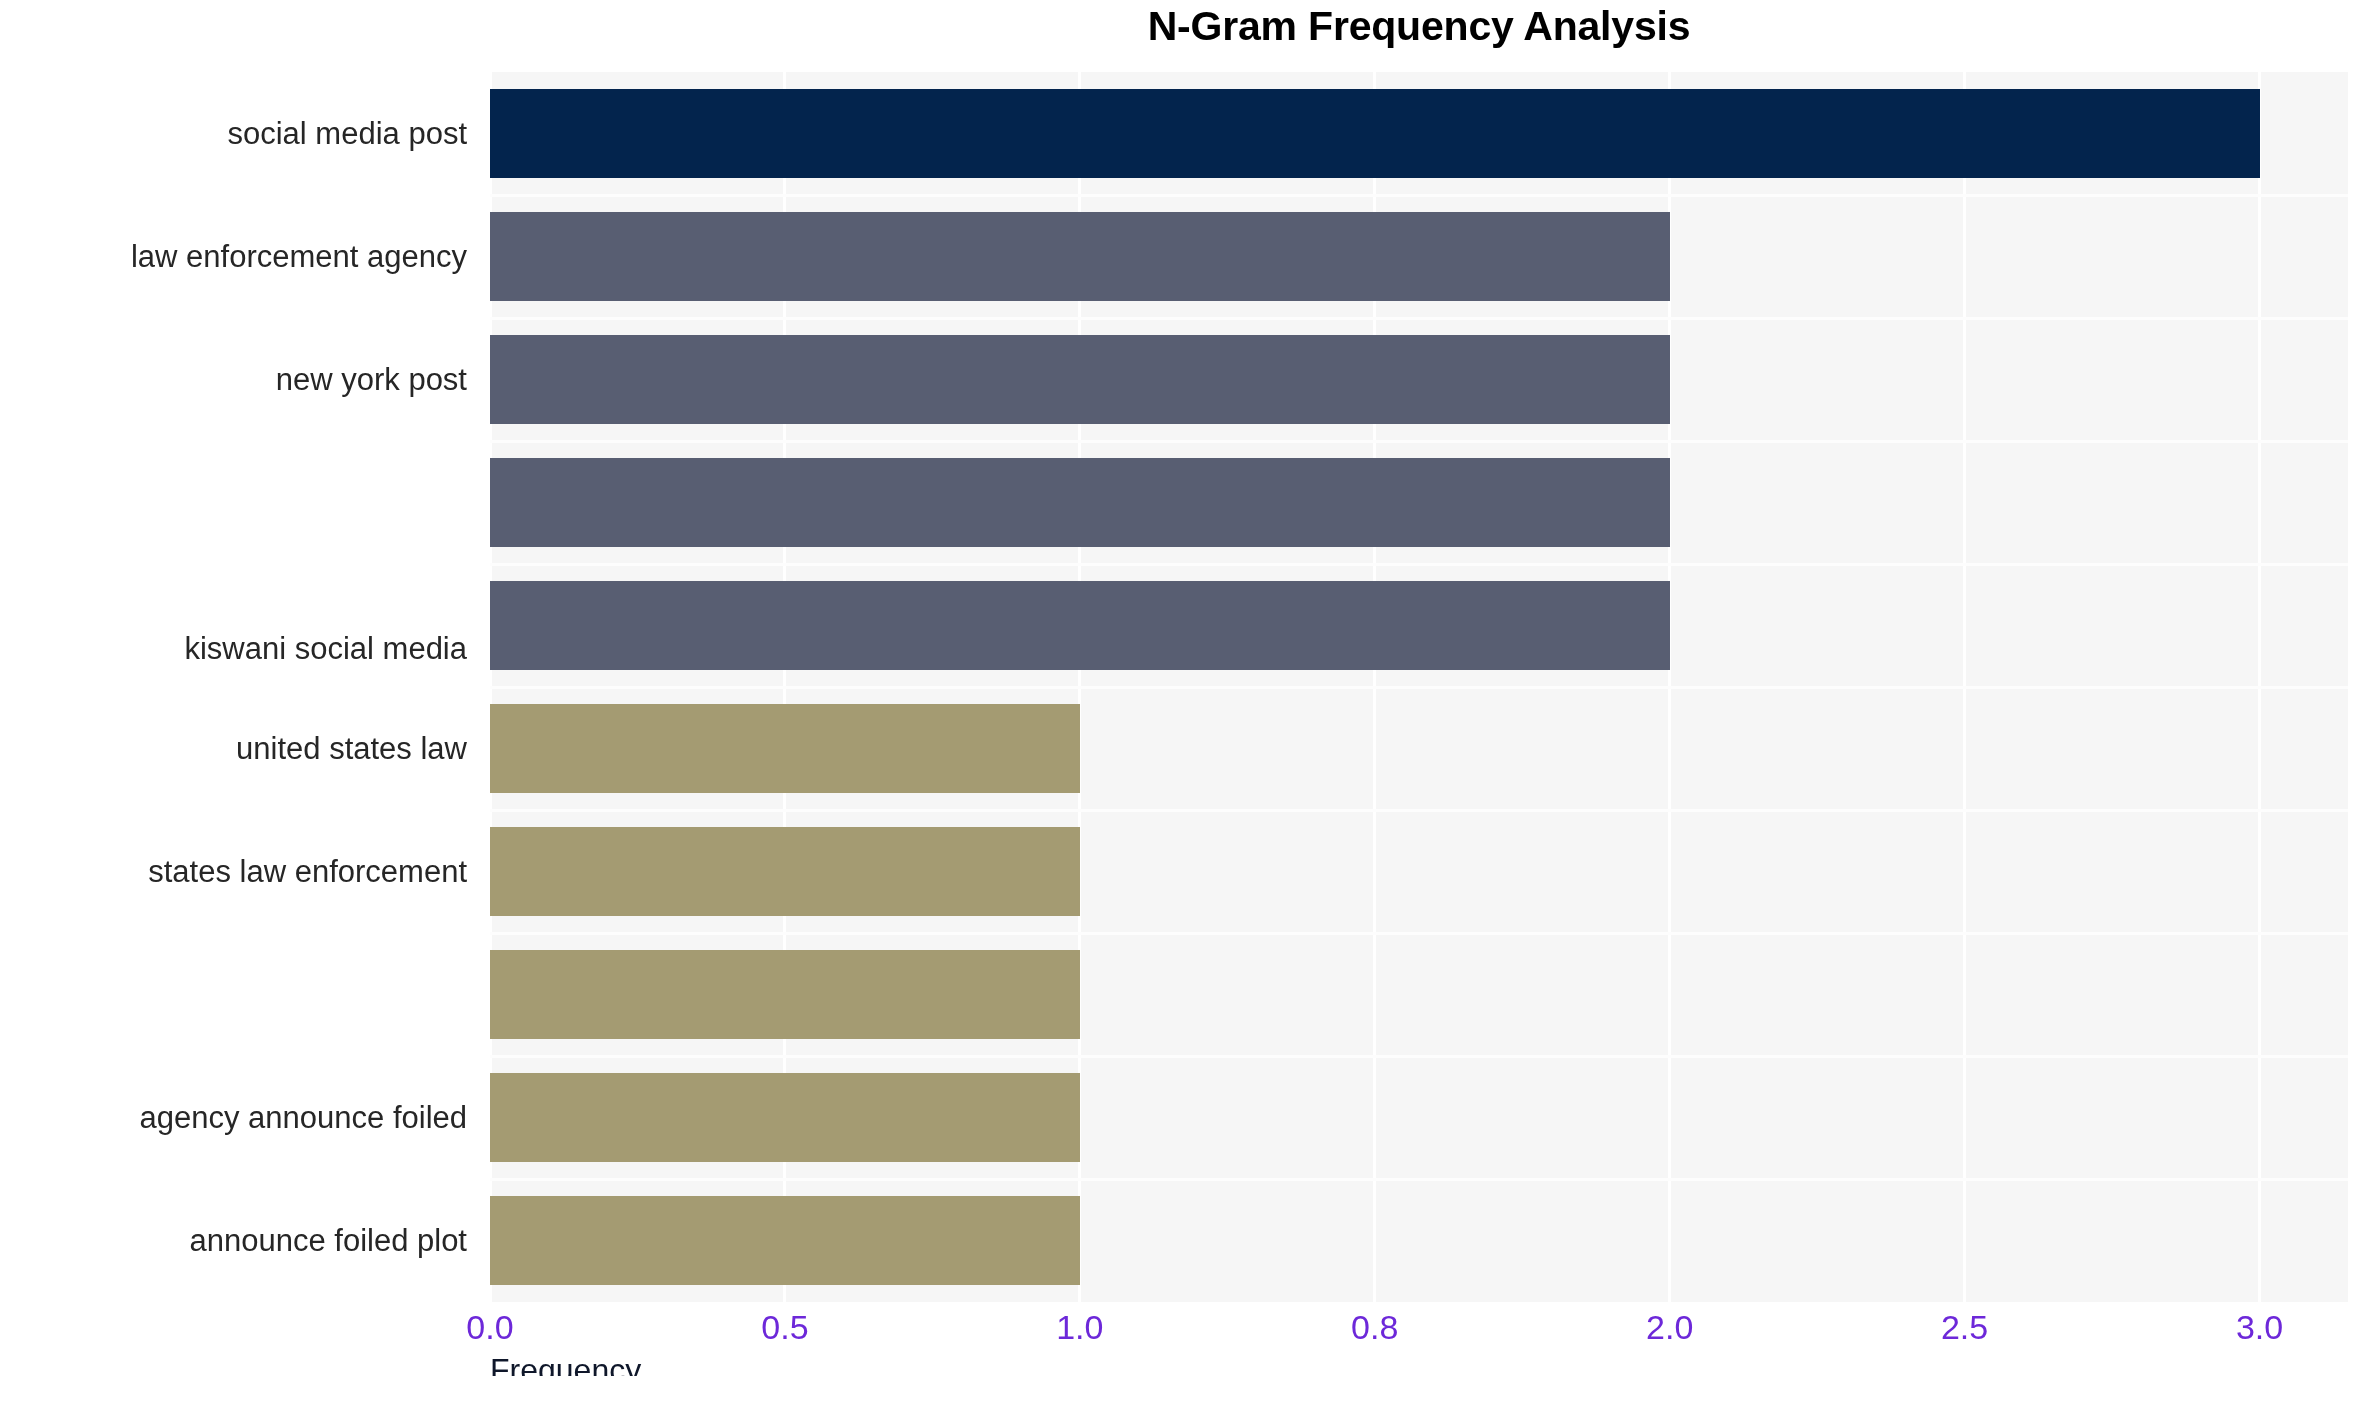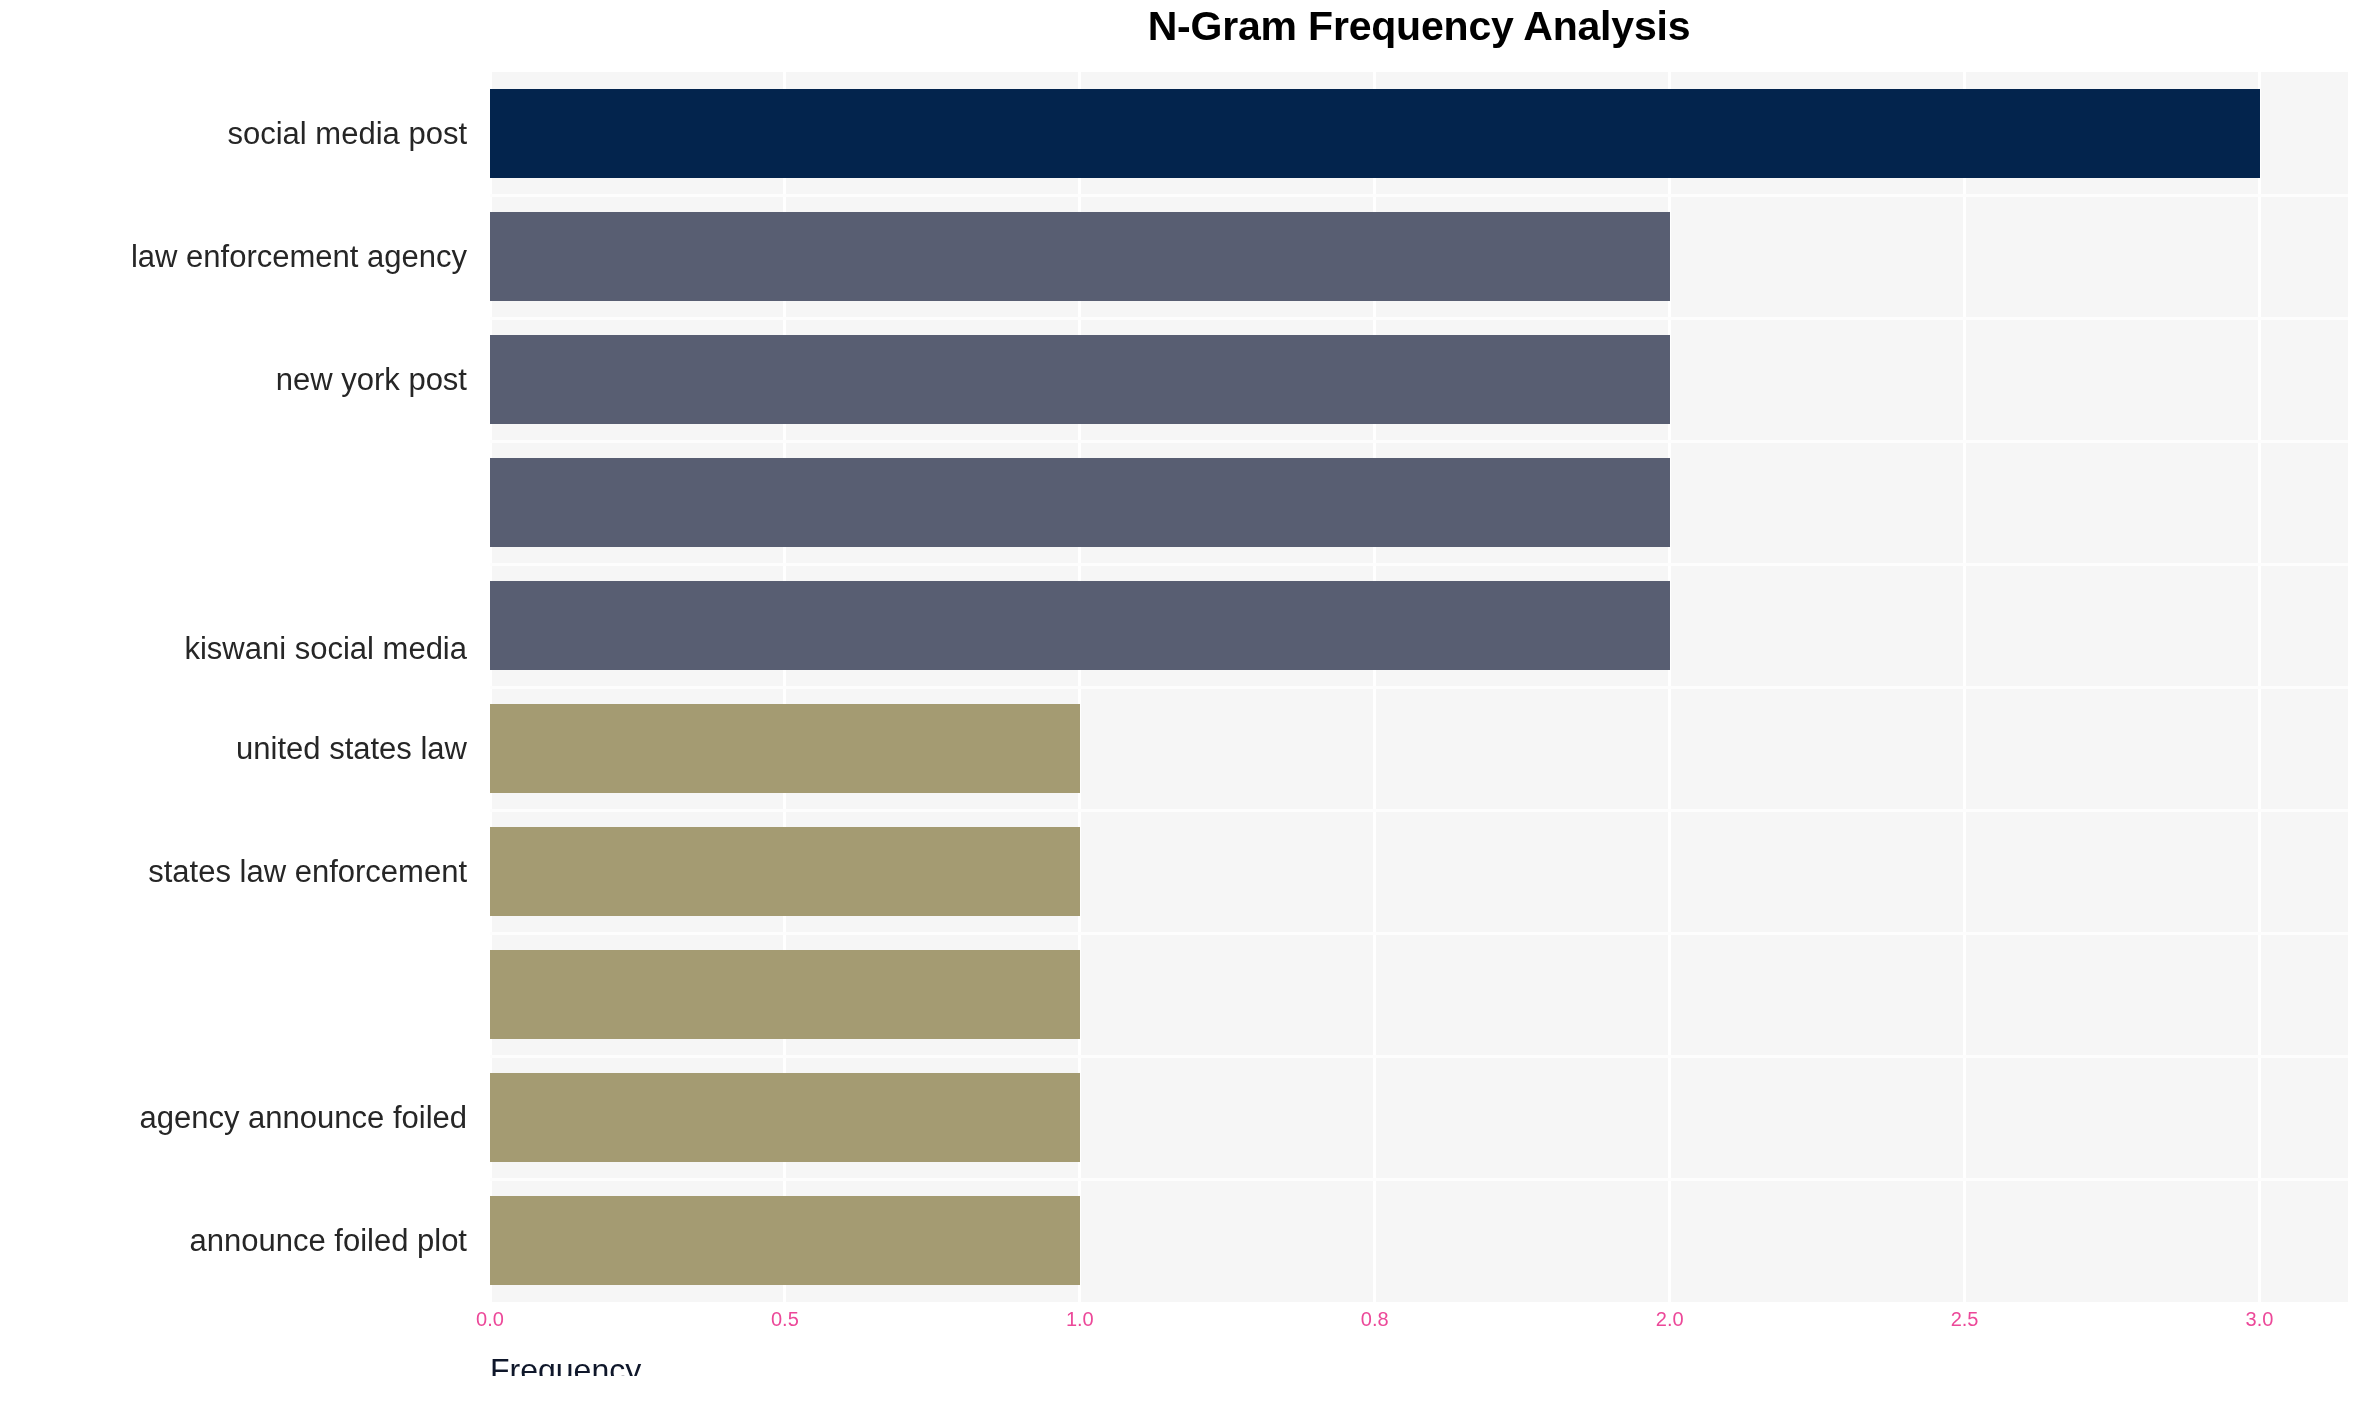--- a/index.html
+++ b/index.html
@@ -101,22 +101,22 @@
     left: 490px;
     top: 1308px;
     width: 1858px;
     height: 46px;
   }
   .xtick {
     position: absolute;
     top: 0;
     transform: translateX(-50%);
     font-family: "Liberation Sans Narrow", "Liberation Sans", sans-serif;
-    font-size: 20px;
-    color: #ec4899;
+    font-size: 34px;
+    color: #6d28d9;
     white-space: nowrap;
   }
 
   
   #xaxis-title {
     position: absolute;
     left: 490px;
     top: 1352px;
     width: 1858px;
     text-align: left;

